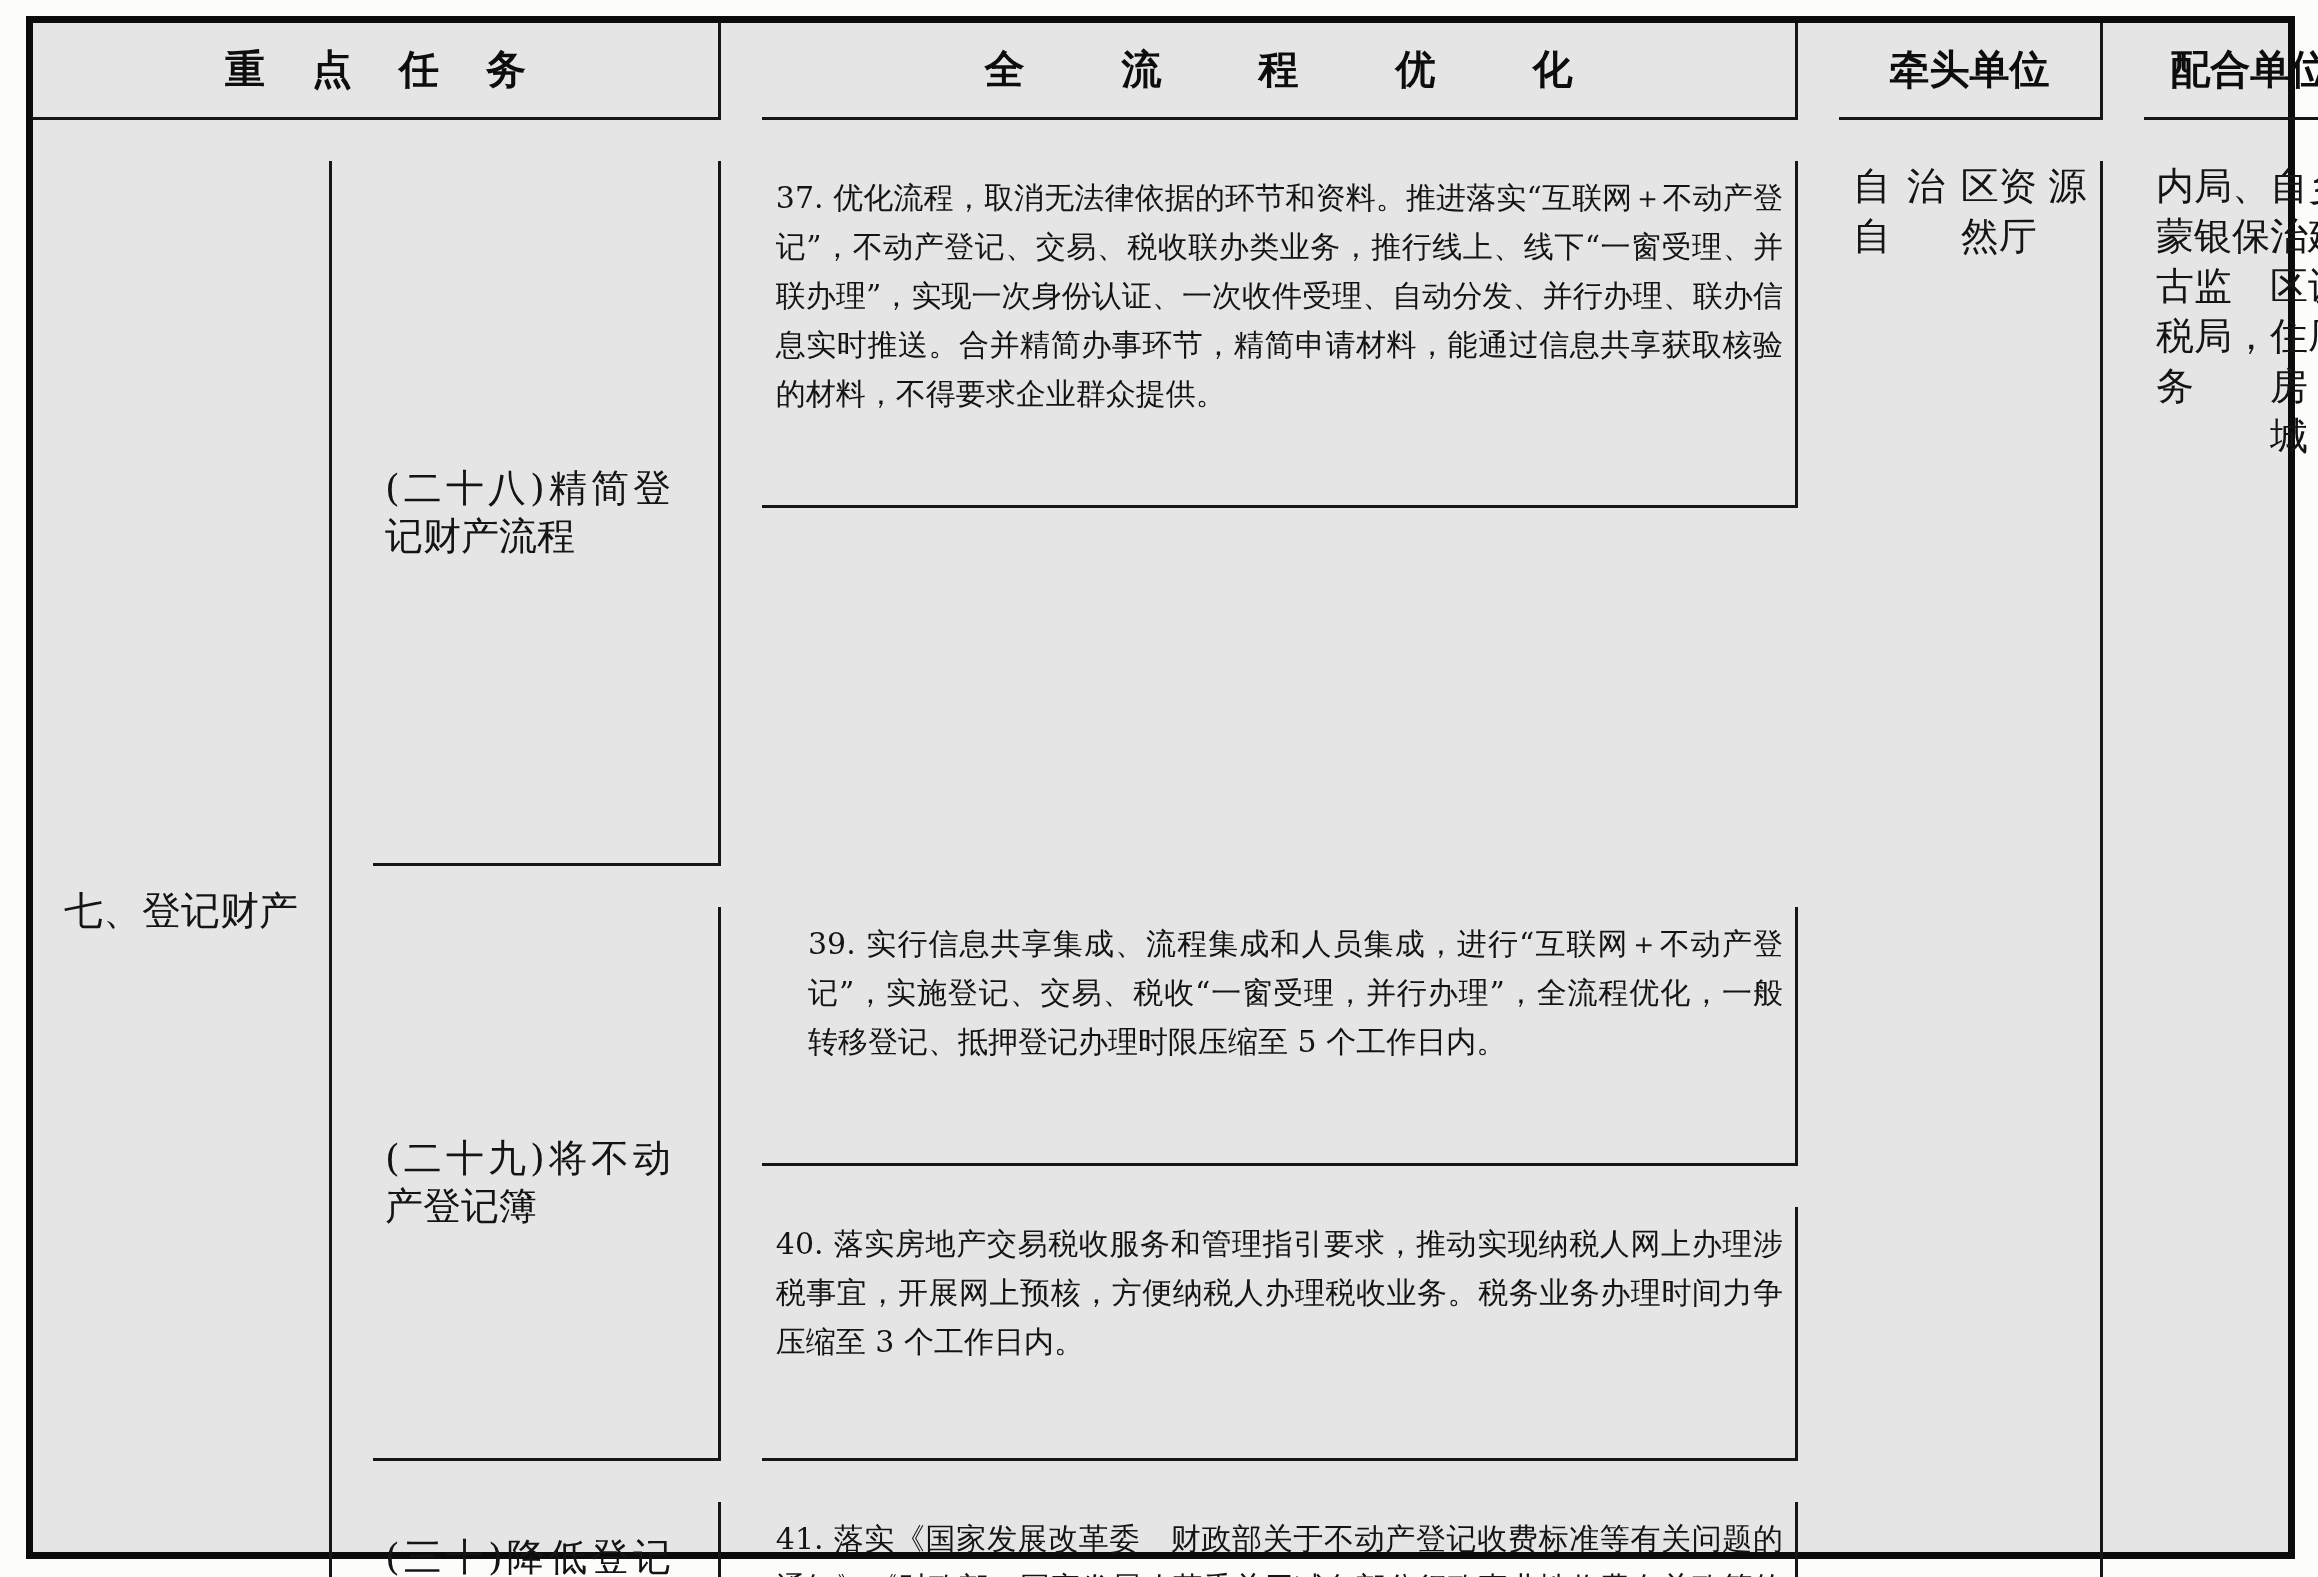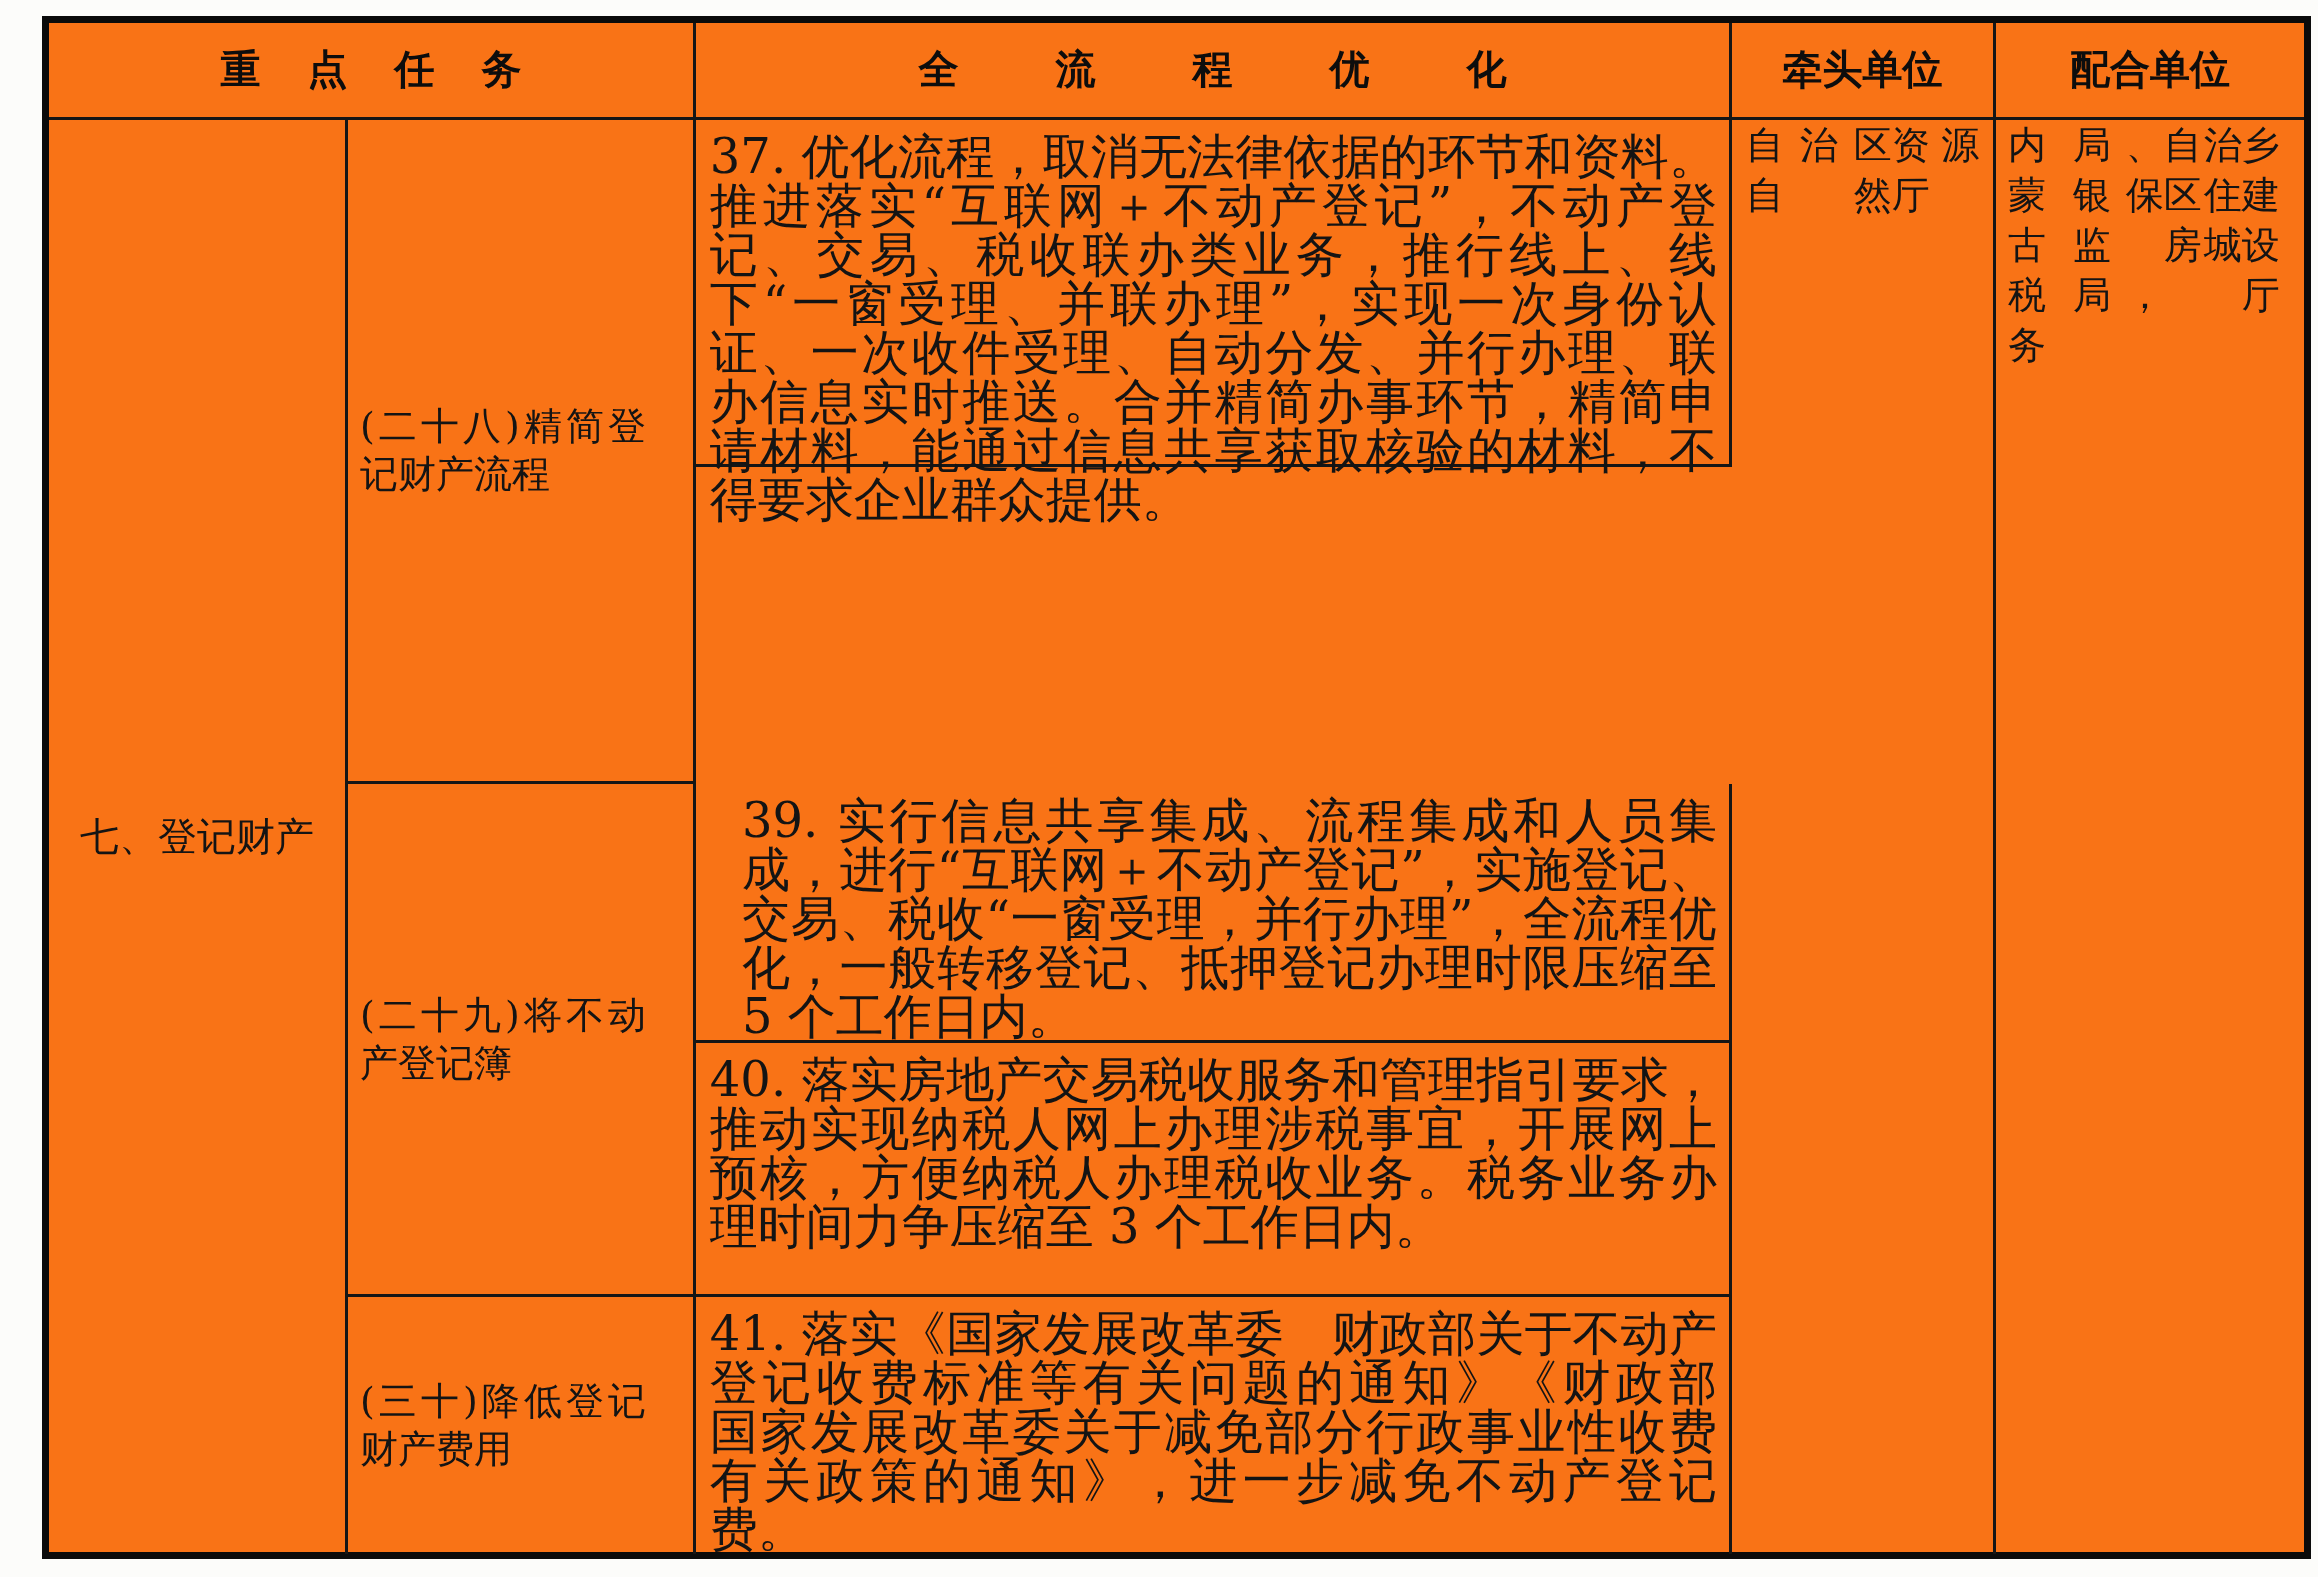--- a/index.html
+++ b/index.html
@@ -12,29 +12,30 @@
     -webkit-font-smoothing: antialiased;
   }
   .page {
     position: relative;
     width: 2319px;
     height: 1577px;
     background: #fcfcfa;
   }
   .doc-table {
     position: absolute;
-    left: 42px;
+    left: 26px;
     top: 15.5px;
     width: 2269px;
     height: 1543px;
     border: 7.8px solid #0b0b0b;
-    background: #f97316;
+    background: #e5e5e5;
     display: grid;
     grid-template-columns: 299px 348px 1036px 264px auto;
     grid-template-rows: 97px 347px 317px 259px 254px auto;
+    gap: 41px;
   }
   .cell { position: relative; }
   .br { border-right: 3.4px solid #161616; }
   .bb { border-bottom: 3.4px solid #161616; }
 
   
   .hcell {
     display: flex;
     align-items: center;
     justify-content: center;
@@ -43,21 +44,21 @@
     font-size: 40px;
     color: #0d0d0d;
     white-space: nowrap;
   }
   .ls1 { letter-spacing: 47px; margin-right: -47px; }
   .ls2 { letter-spacing: 97px; margin-right: -97px; }
 
   
   .measure {
     padding: 12px 12px 0 13.8px;
-    font-size: 48px;
+    font-size: 30px;
     line-height: 49px;
     text-align: justify;
     text-align-last: left;
     color: #141414;
   }
   .task-label {
     display: flex;
     flex-direction: column;
     justify-content: center;
     padding-left: 12px;

